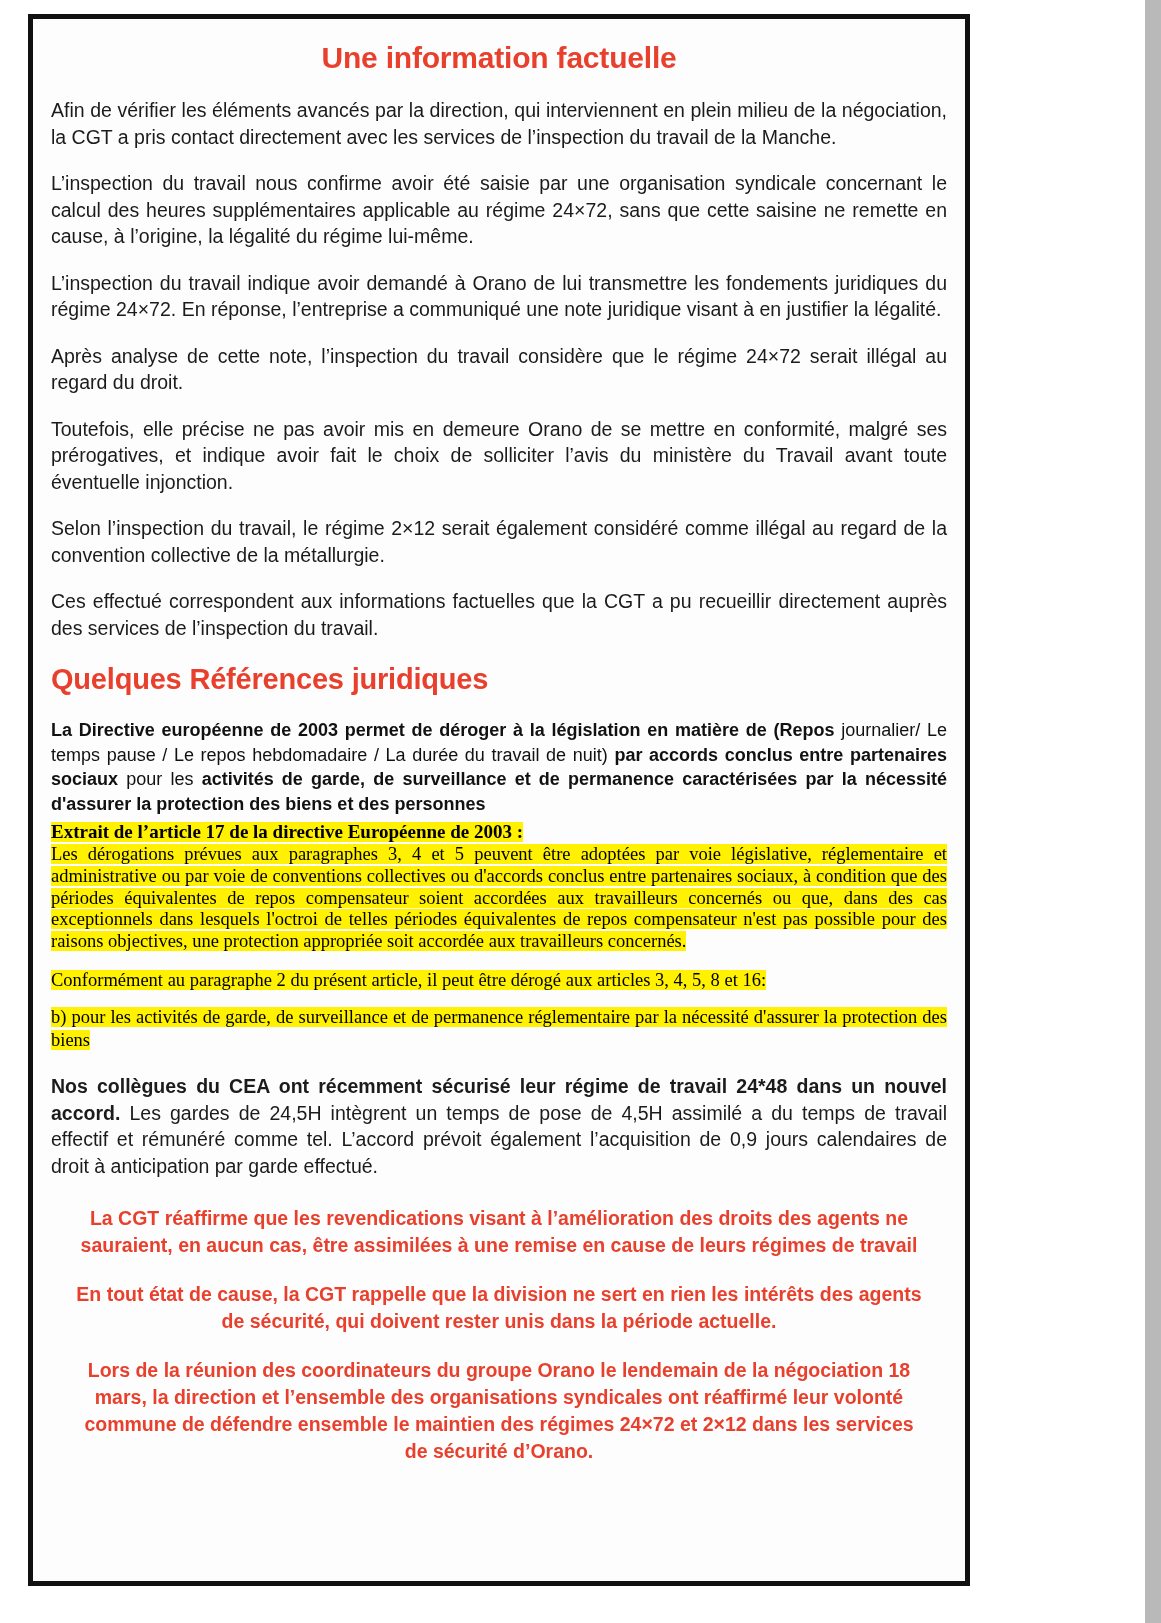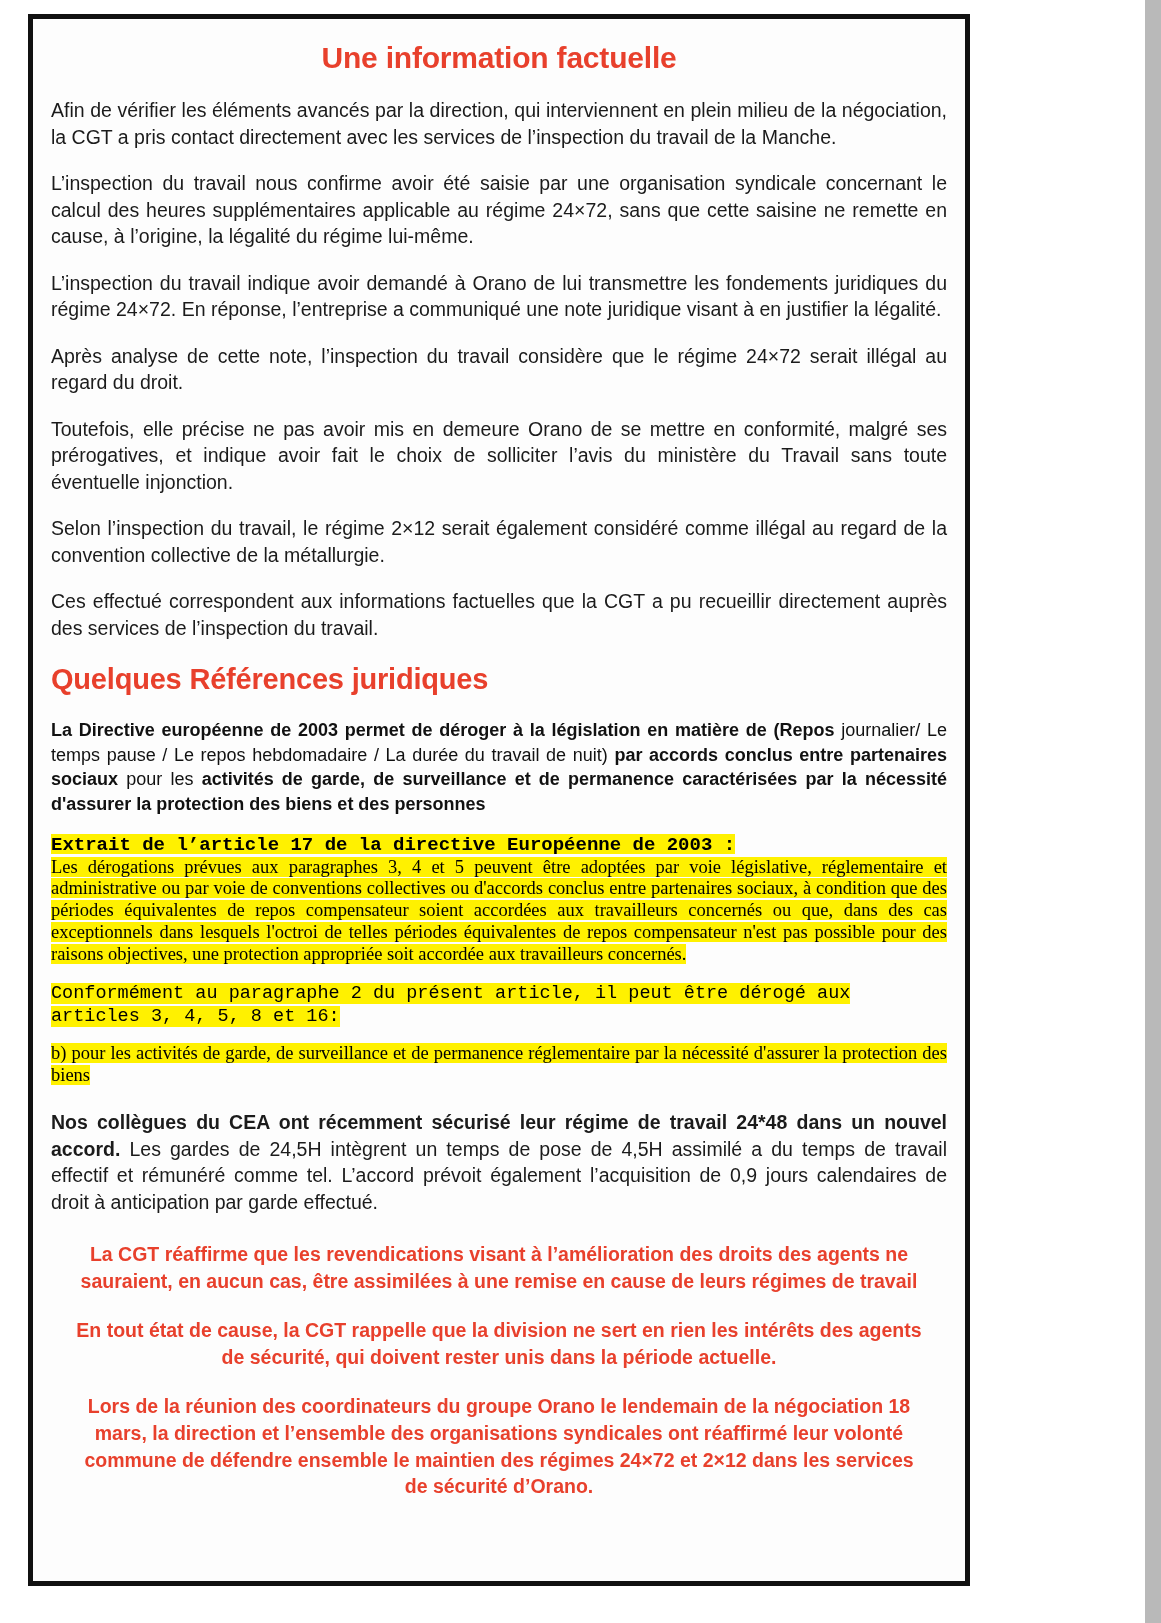--- a/index.html
+++ b/index.html
@@ -58,47 +58,47 @@
     font-size: 19.5px;
     line-height: 1.36;
     color: #1b1b1b;
     margin: 0 0 20px 0;
     text-align: justify;
   }
   .ref-para {
     font-size: 18px;
     line-height: 1.36;
     color: #111111;
-    margin: 0 0 18px 0;
+    margin: 0 0 5px 0;
     text-align: justify;
   }
   .ref-para b { font-weight: bold; }
   .hl-block {
     font-family: "Liberation Serif", serif;
     font-size: 18.5px;
     line-height: 1.18;
     color: #000000;
     margin: 0 0 16px 0;
     text-align: justify;
   }
   .hl {
     background: #fff100;
     box-decoration-break: clone;
     -webkit-box-decoration-break: clone;
   }
   .hl-head {
-    font-family: Liberation Mono, monospace;
+    font-family: Liberation Serif, serif;
     font-weight: bold;
     font-size: 19px;
     color: #000;
     display: inline;
   }
   .hl-line {
     margin: 0 0 14px 0;
-    font-family: Liberation Mono, monospace;
+    font-family: Liberation Serif, serif;
     font-size: 18.5px;
     line-height: 1.25;
     color: #000;
   }
   .hl-indent {
     margin: 0 0 22px 0;
     font-family: "Liberation Serif", serif;
     font-size: 18.5px;
     line-height: 1.22;
     color: #000;
@@ -136,21 +136,21 @@
 <div class="page">
   <div class="frame">
     <div class="inner">
 
       <h1 class="title">Une information factuelle</h1>
 
       <p class="body">Afin de vérifier les éléments avancés par la direction, qui interviennent en plein milieu de la négociation, la CGT a pris contact directement avec les services de l’inspection du travail de la Manche.</p>
       <p class="body">L’inspection du travail nous confirme avoir été saisie par une organisation syndicale concernant le calcul des heures supplémentaires applicable au régime 24×72, sans que cette saisine ne remette en cause, à l’origine, la légalité du régime lui-même.</p>
       <p class="body">L’inspection du travail indique avoir demandé à Orano de lui transmettre les fondements juridiques du régime 24×72. En réponse, l’entreprise a communiqué une note juridique visant à en justifier la légalité.</p>
       <p class="body">Après analyse de cette note, l’inspection du travail considère que le régime 24×72 serait illégal au regard du droit.</p>
-      <p class="body">Toutefois, elle précise ne pas avoir mis en demeure Orano de se mettre en conformité, malgré ses prérogatives, et indique avoir fait le choix de solliciter l’avis du ministère du Travail sans toute éventuelle injonction.</p>
+      <p class="body">Toutefois, elle précise ne pas avoir mis en demeure Orano de se mettre en conformité, malgré ses prérogatives, et indique avoir fait le choix de solliciter l’avis du ministère du Travail avant toute éventuelle injonction.</p>
       <p class="body">Selon l’inspection du travail, le régime 2×12 serait également considéré comme illégal au regard de la convention collective de la métallurgie.</p>
       <p class="body">Ces effectué correspondent aux informations factuelles que la CGT a pu recueillir directement auprès des services de l’inspection du travail.</p>
 
       <h2 class="title2">Quelques Références juridiques</h2>
 
       <p class="ref-para"><b>La Directive européenne de 2003 permet de déroger à la législation en matière de (Repos</b><span> journalier/ Le temps pause / Le repos hebdomadaire / La durée du travail de nuit) </span><b>par accords conclus entre partenaires sociaux</b><span> pour les </span><b>activités de garde, de surveillance et de permanence caractérisées par la nécessité d'assurer la protection des biens et des personnes</b></p>
 
       <div class="hl-block"><span class="hl"><span class="hl-head">Extrait de l’article 17 de la directive Européenne de 2003 :</span></span><br><span class="hl">Les dérogations prévues aux paragraphes 3, 4 et 5 peuvent être adoptées par voie législative, réglementaire et administrative ou par voie de conventions collectives ou d'accords conclus entre partenaires sociaux, à condition que des périodes équivalentes de repos compensateur soient accordées aux travailleurs concernés ou que, dans des cas exceptionnels dans lesquels l'octroi de telles périodes équivalentes de repos compensateur n'est pas possible pour des raisons objectives, une protection appropriée soit accordée aux travailleurs concernés.</span></div>
 
       <div class="hl-line"><span class="hl">Conformément au paragraphe 2 du présent article, il peut être dérogé aux articles 3, 4, 5, 8 et 16:</span></div>

